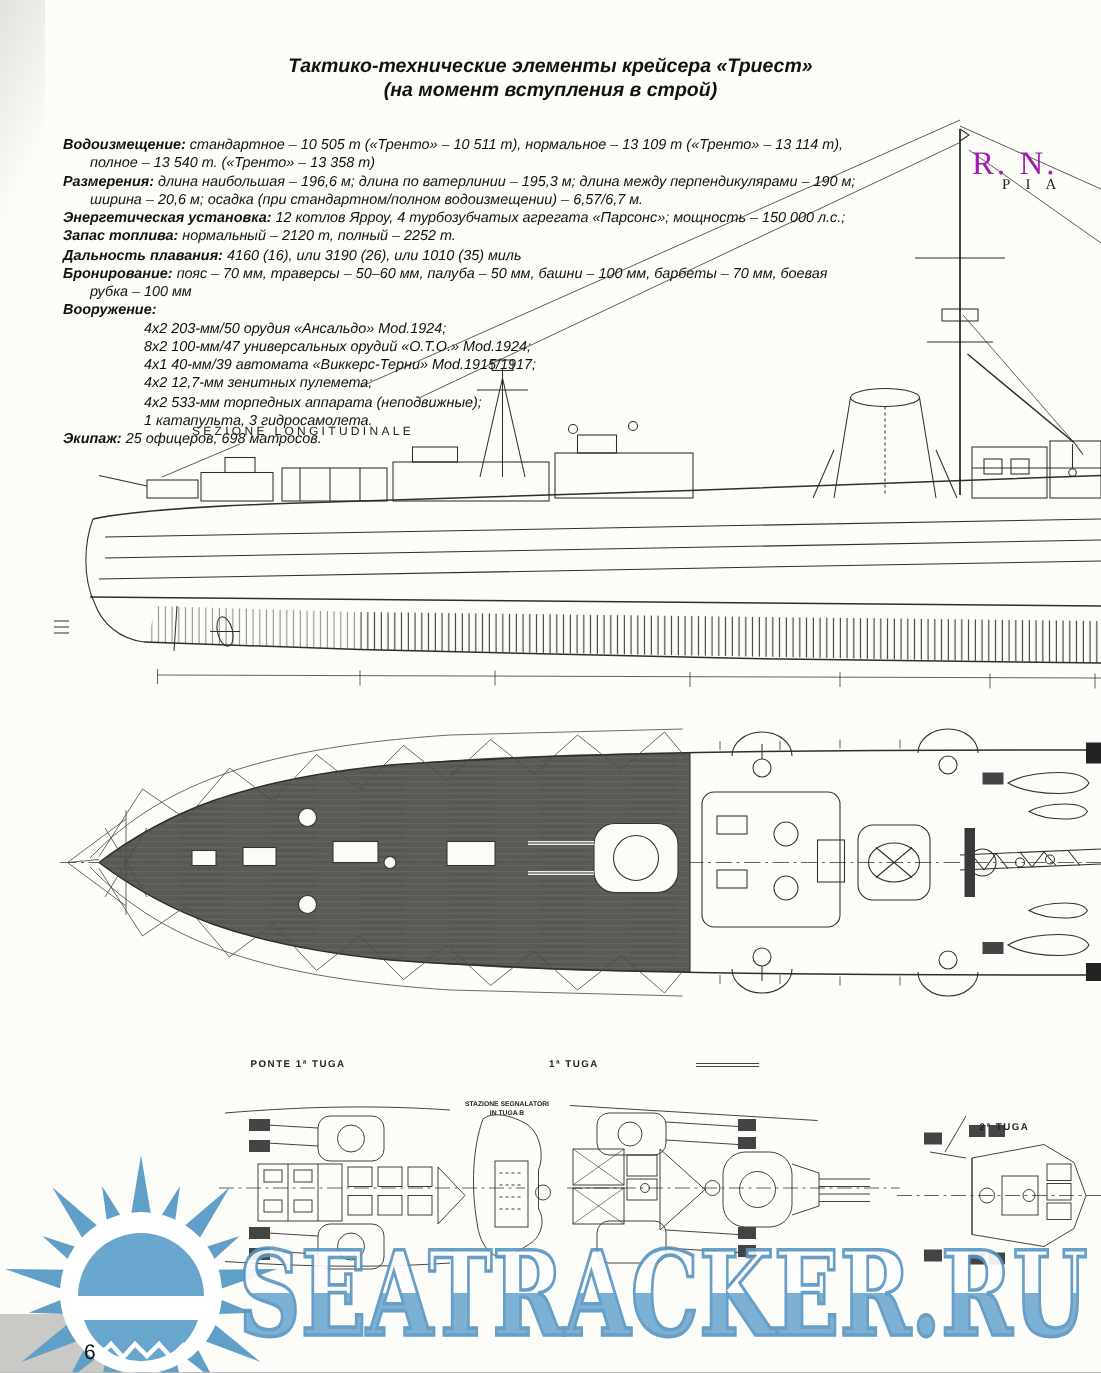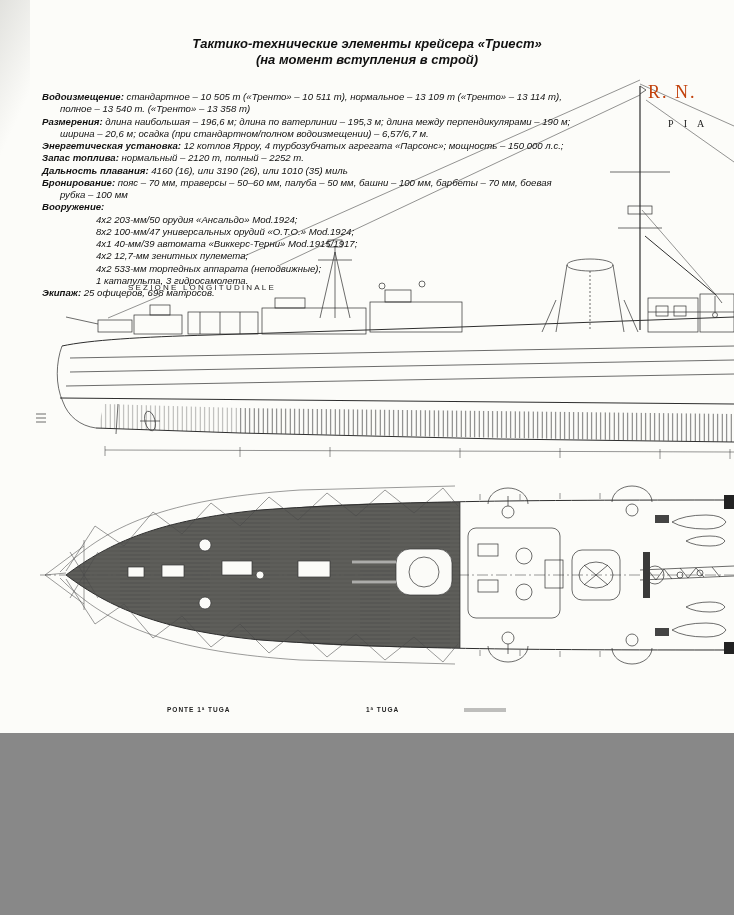--- a/index.html
+++ b/index.html
@@ -1,30 +1,30 @@
 <!DOCTYPE html>
 <html><head>
 <meta charset="utf-8">
 <style>
   html,body{margin:0;padding:0;background:#888;}
-  .page{position:relative;width:734px;height:733px;background:#fcfcf9;overflow:hidden;
+  .page{position:relative;width:734px;height:915px;background:#fcfcf9;overflow:hidden;
         font-family:"Liberation Sans",sans-serif;color:#111;}
   .corner-shade{position:absolute;left:0;top:0;width:30px;height:160px;
         background:linear-gradient(115deg,#d6d6d2 0%,rgba(214,214,210,0) 70%);opacity:.7;}
   .title{position:absolute;top:36px;left:0;width:734px;text-align:center;
         font-style:italic;font-weight:bold;font-size:13px;line-height:1.2;white-space:nowrap;}
   .specs{position:absolute;top:67px;left:42px;width:586px;font-style:italic;
         font-size:9.6px;line-height:1.28;margin-top:24px;}
   .specs p{margin:0;padding-left:18px;text-indent:-18px;}
   .specs .lbl{font-weight:bold;}
   .specs .txt,.specs .cont,.specs .sub{white-space:nowrap;}
   .specs .cont{display:block;text-indent:0;}
   .specs .sub{display:block;text-indent:0;padding-left:36px;}
-  .rn{position:absolute;left:648px;top:82px;font-family:"Liberation Serif",serif;
-      font-size:18px;letter-spacing:2px;color:#c2410c;}
+  .rn{position:absolute;left:648px;top:96px;font-family:"Liberation Serif",serif;
+      font-size:22px;letter-spacing:2px;color:#a21caf;}
   .pia{position:absolute;left:668px;top:118px;font-family:"Liberation Serif",serif;
       font-size:10px;letter-spacing:4px;color:#222;}
   .sezione{position:absolute;left:128px;top:283px;font-size:8px;letter-spacing:2.2px;color:#222;}
   .dlab{position:absolute;font-size:6.5px;letter-spacing:1px;color:#222;font-weight:bold;white-space:nowrap;}
   .lab-ponte{left:167px;top:706px;}
   .lab-t1{left:366px;top:706px;}
   .lab-t2{left:653px;top:748px;}
   .stazione{position:absolute;left:302px;top:733px;width:72px;text-align:center;
       font-size:4.5px;line-height:1.25;color:#222;font-weight:bold;}
   .pnbox{position:absolute;left:0;top:876px;width:96px;height:39px;background:#c9c9c5;}

